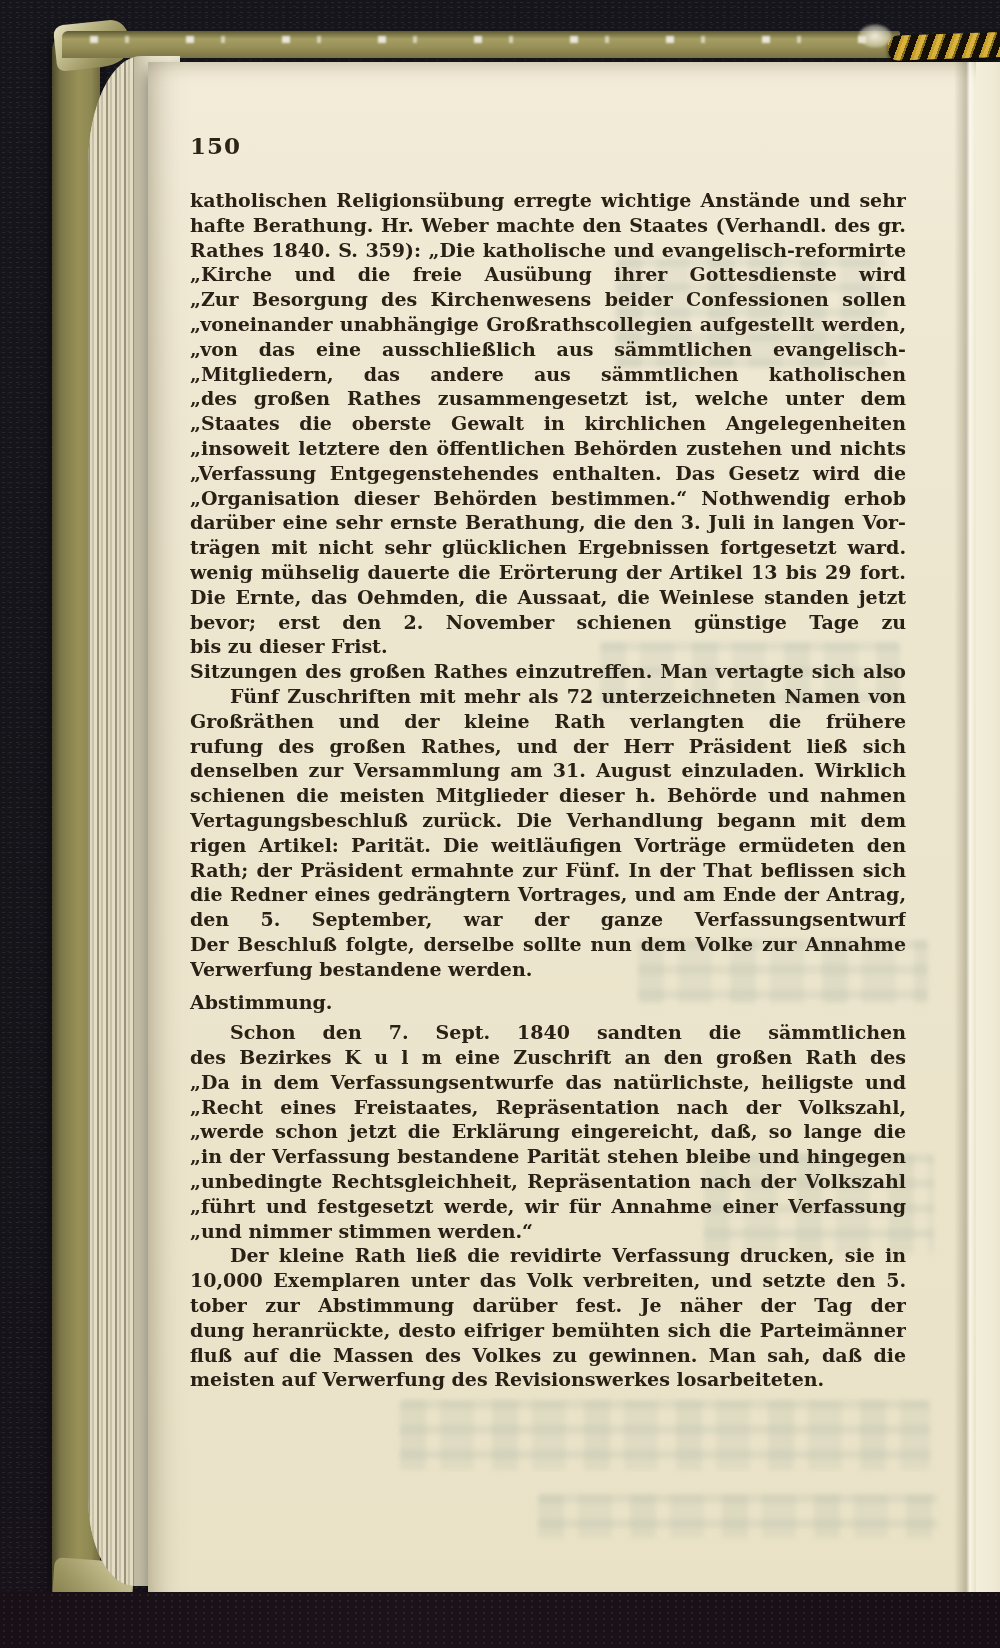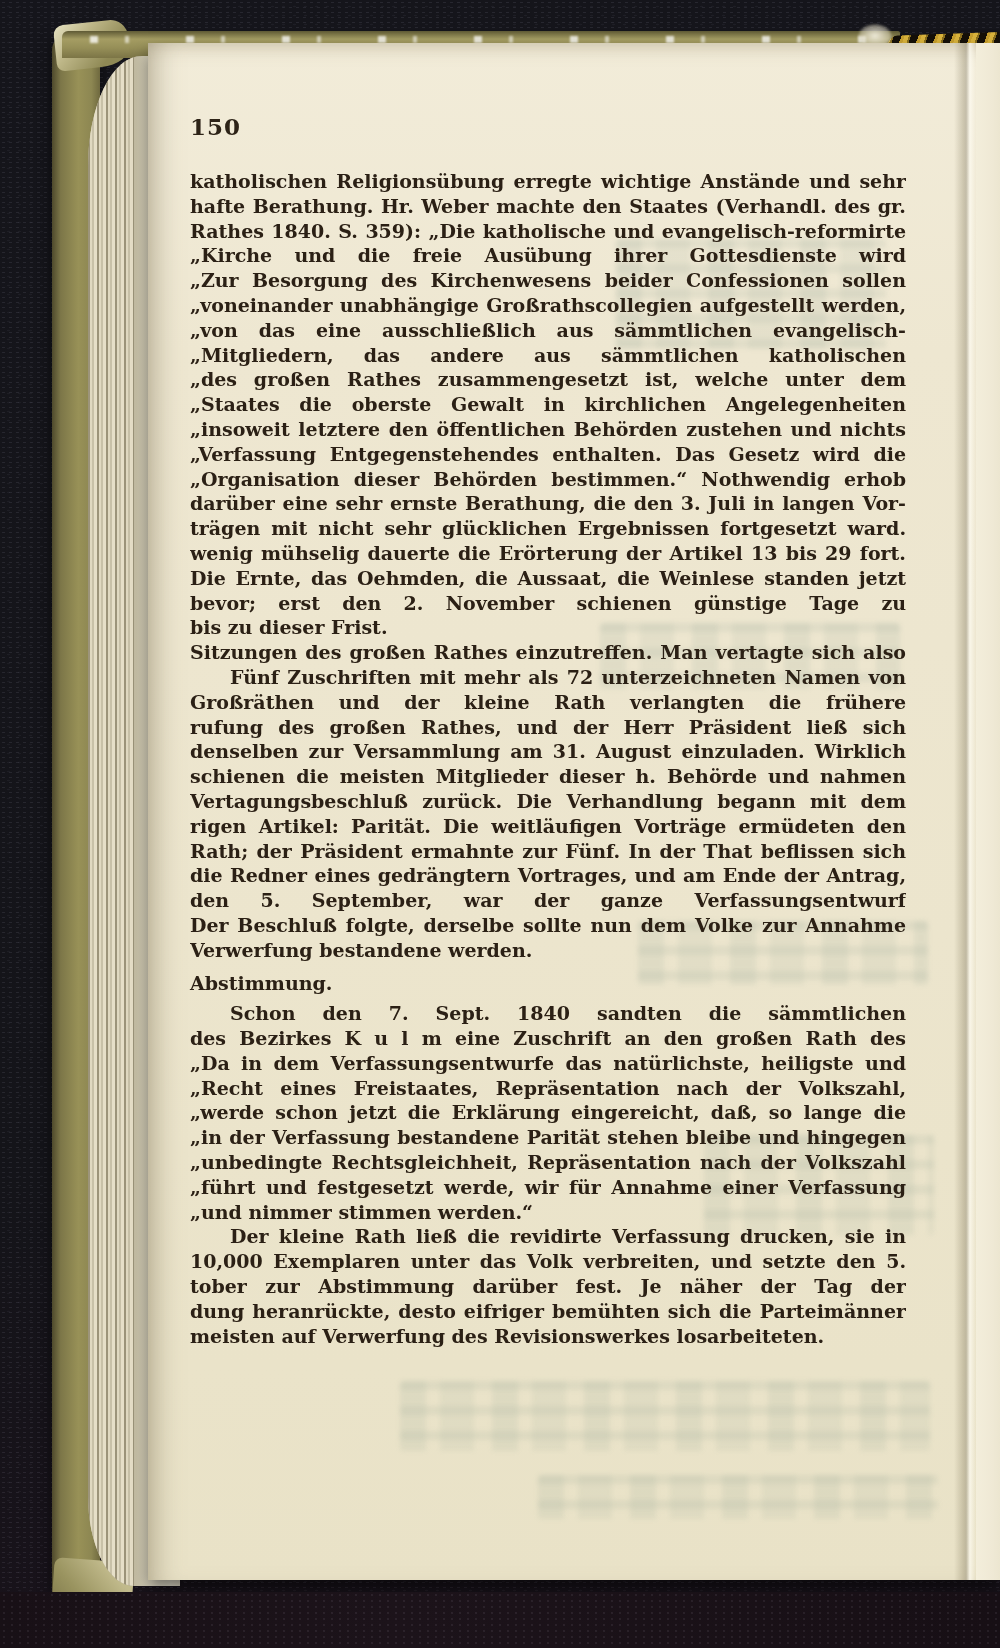--- a/index.html
+++ b/index.html
@@ -83,21 +83,21 @@
     position:absolute;left:0;top:0;bottom:0;width:46px;
     background:repeating-linear-gradient(90deg,
       #9c947a 0 1.6px,#e0d9c1 1.6px 4.4px,#c8c1a8 4.4px 6.4px,#e6dfc8 6.4px 9px);
   }
   .page-stack .smooth{
     position:absolute;left:46px;top:0;bottom:0;width:46px;
     background:linear-gradient(90deg,#c4bda3 0,#e5dfc9 38%,#f0ebd7 78%,#eae4cf 100%);
   }
   
   .page{
-    position:absolute;left:148px;top:43px;width:852px;height:1537px;
+    position:absolute;left:148px;top:62px;width:852px;height:1537px;
     background:linear-gradient(180deg,#f2ecd9 0%,#eee7d1 20%,#ece5cd 58%,#e9e2c7 100%);
     box-shadow:inset 26px 0 30px -22px rgba(120,110,80,.55),
                inset 0 18px 18px -14px rgba(140,130,95,.35),
                0 10px 16px rgba(0,0,0,.5);
   }
   .fold-crease{ 
     position:absolute;left:806px;top:0;width:22px;height:100%;
     background:linear-gradient(90deg,transparent 0%,rgba(105,95,65,.28) 45%,
                rgba(60,52,32,.25) 55%,rgba(255,253,244,.7) 72%,transparent 100%);
   }
@@ -209,20 +209,21 @@
           <div class="line">„in der Verfassung bestandene Parität stehen bleibe und hingegen nicht</div>
           <div class="line">„unbedingte Rechtsgleichheit, Repräsentation nach der Volkszahl einge-</div>
           <div class="line">„führt und festgesetzt werde, wir für Annahme einer Verfassung nie</div>
           <div class="line last">„und nimmer stimmen werden.“</div>
         </div>
         <div class="paragraph">
           <div class="line indent">Der kleine Rath ließ die revidirte Verfassung drucken, sie in</div>
           <div class="line">10,000 Exemplaren unter das Volk verbreiten, und setzte den 5. Oc-</div>
           <div class="line">tober zur Abstimmung darüber fest. Je näher der Tag der Entschei-</div>
           <div class="line">dung heranrückte, desto eifriger bemühten sich die Parteimänner Ein-</div>
+          <div class="line">fluß auf die Massen des Volkes zu gewinnen. Man sah, daß die</div>
           <div class="line last">meisten auf Verwerfung des Revisionswerkes losarbeiteten.</div>
         </div>
       </div>
 
     <div class="right-leaf"></div>
     <div class="fold-crease"></div>
   </div>
 
   <div class="bottom-band"></div>
 </div>

